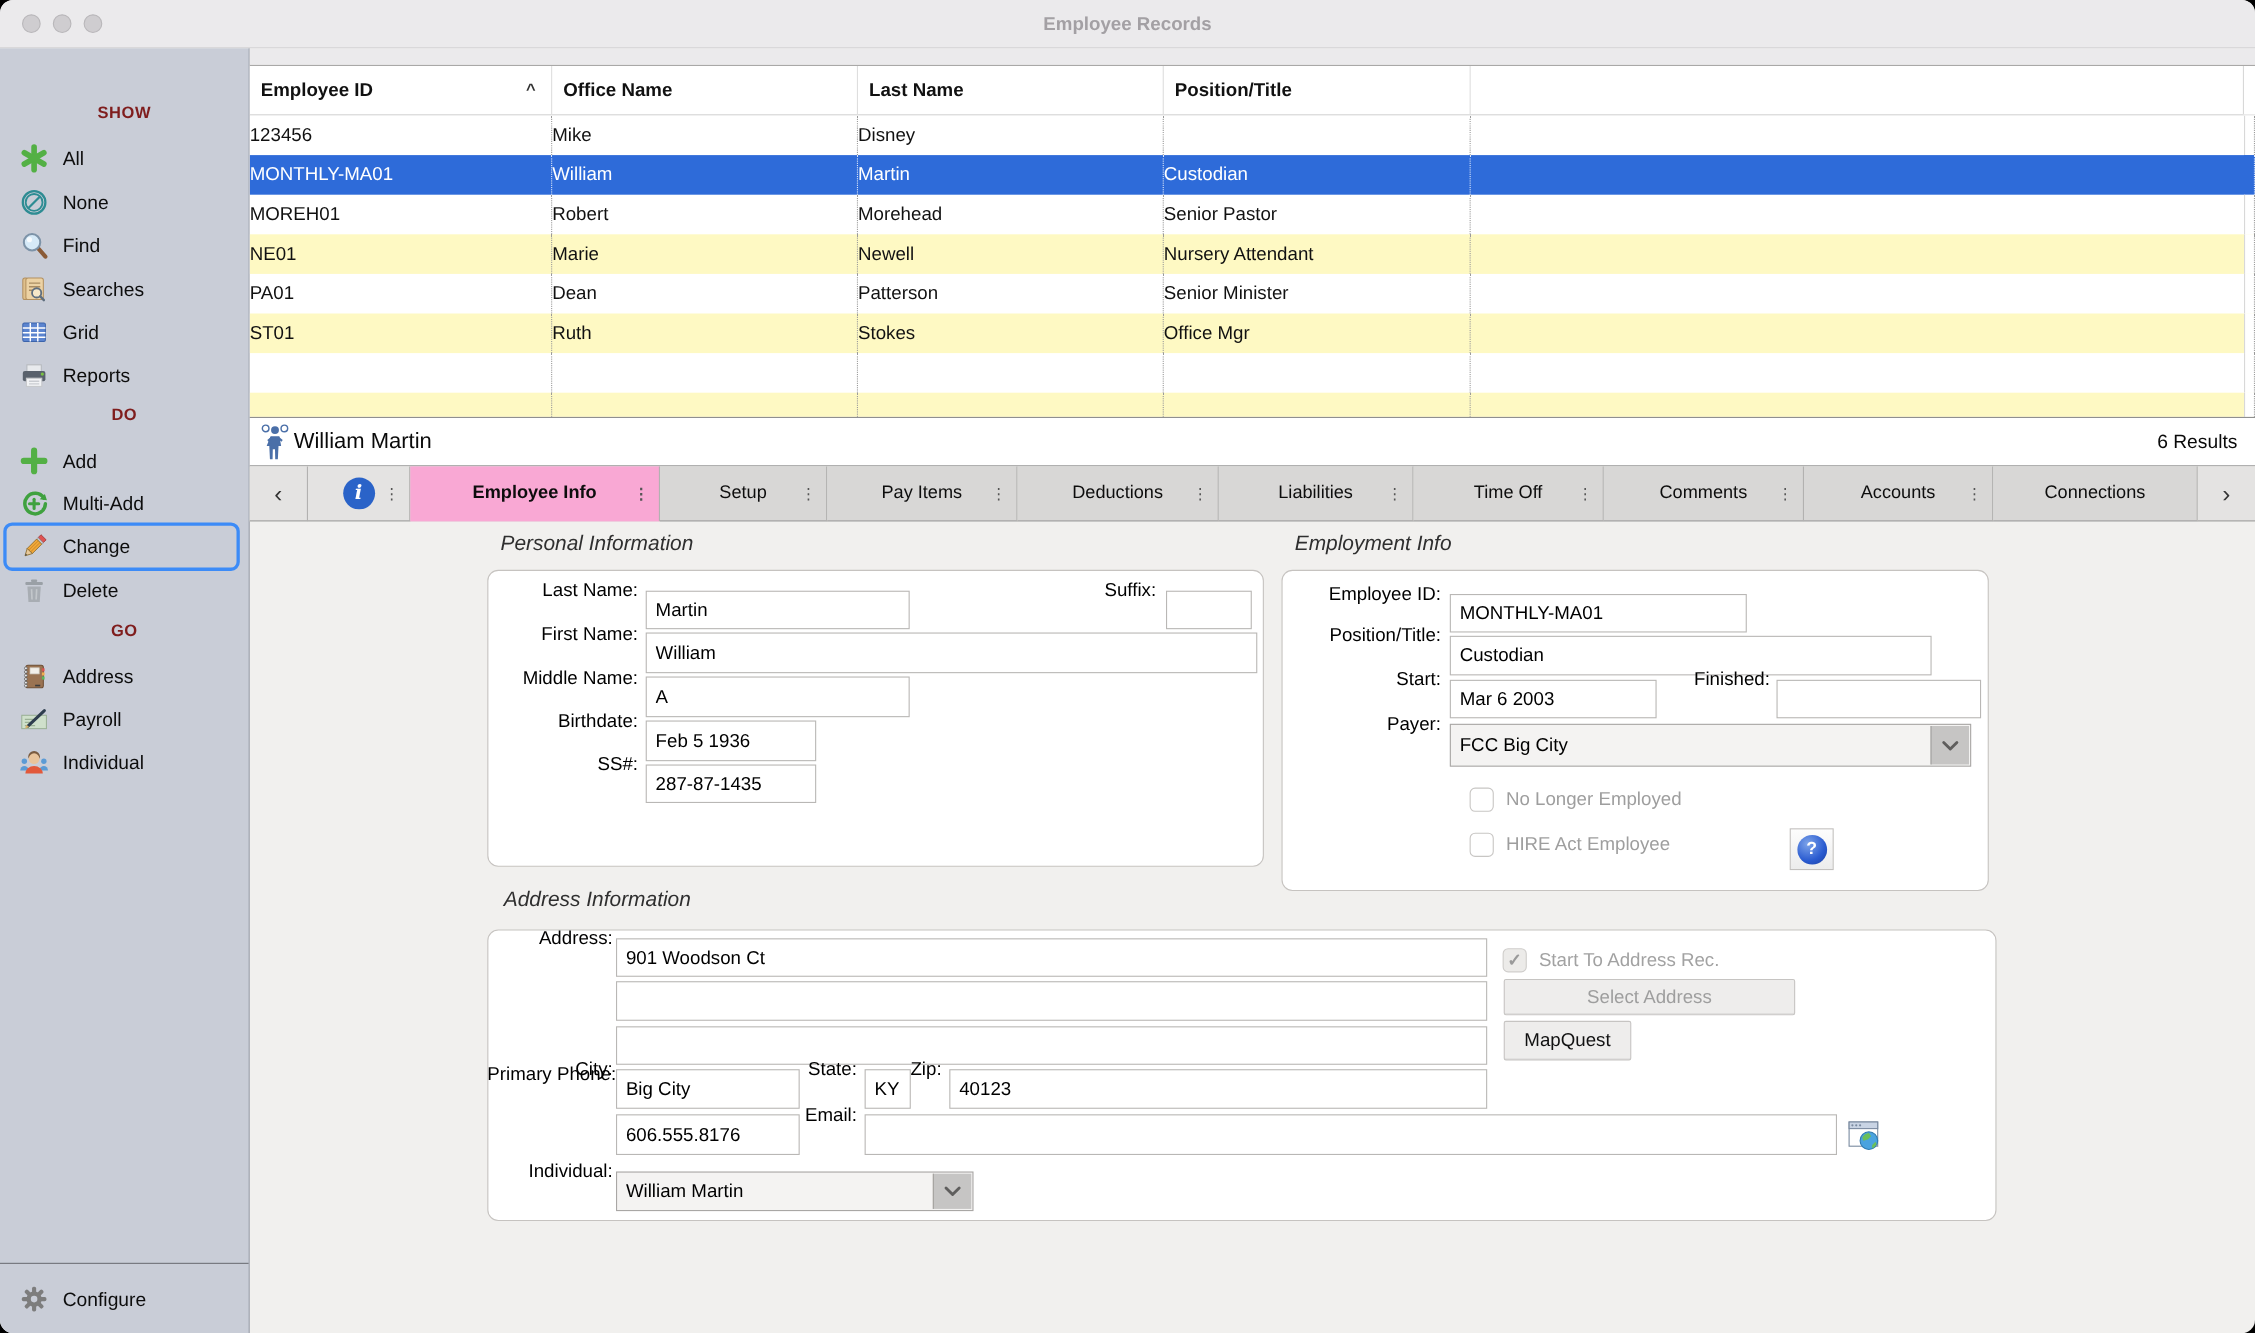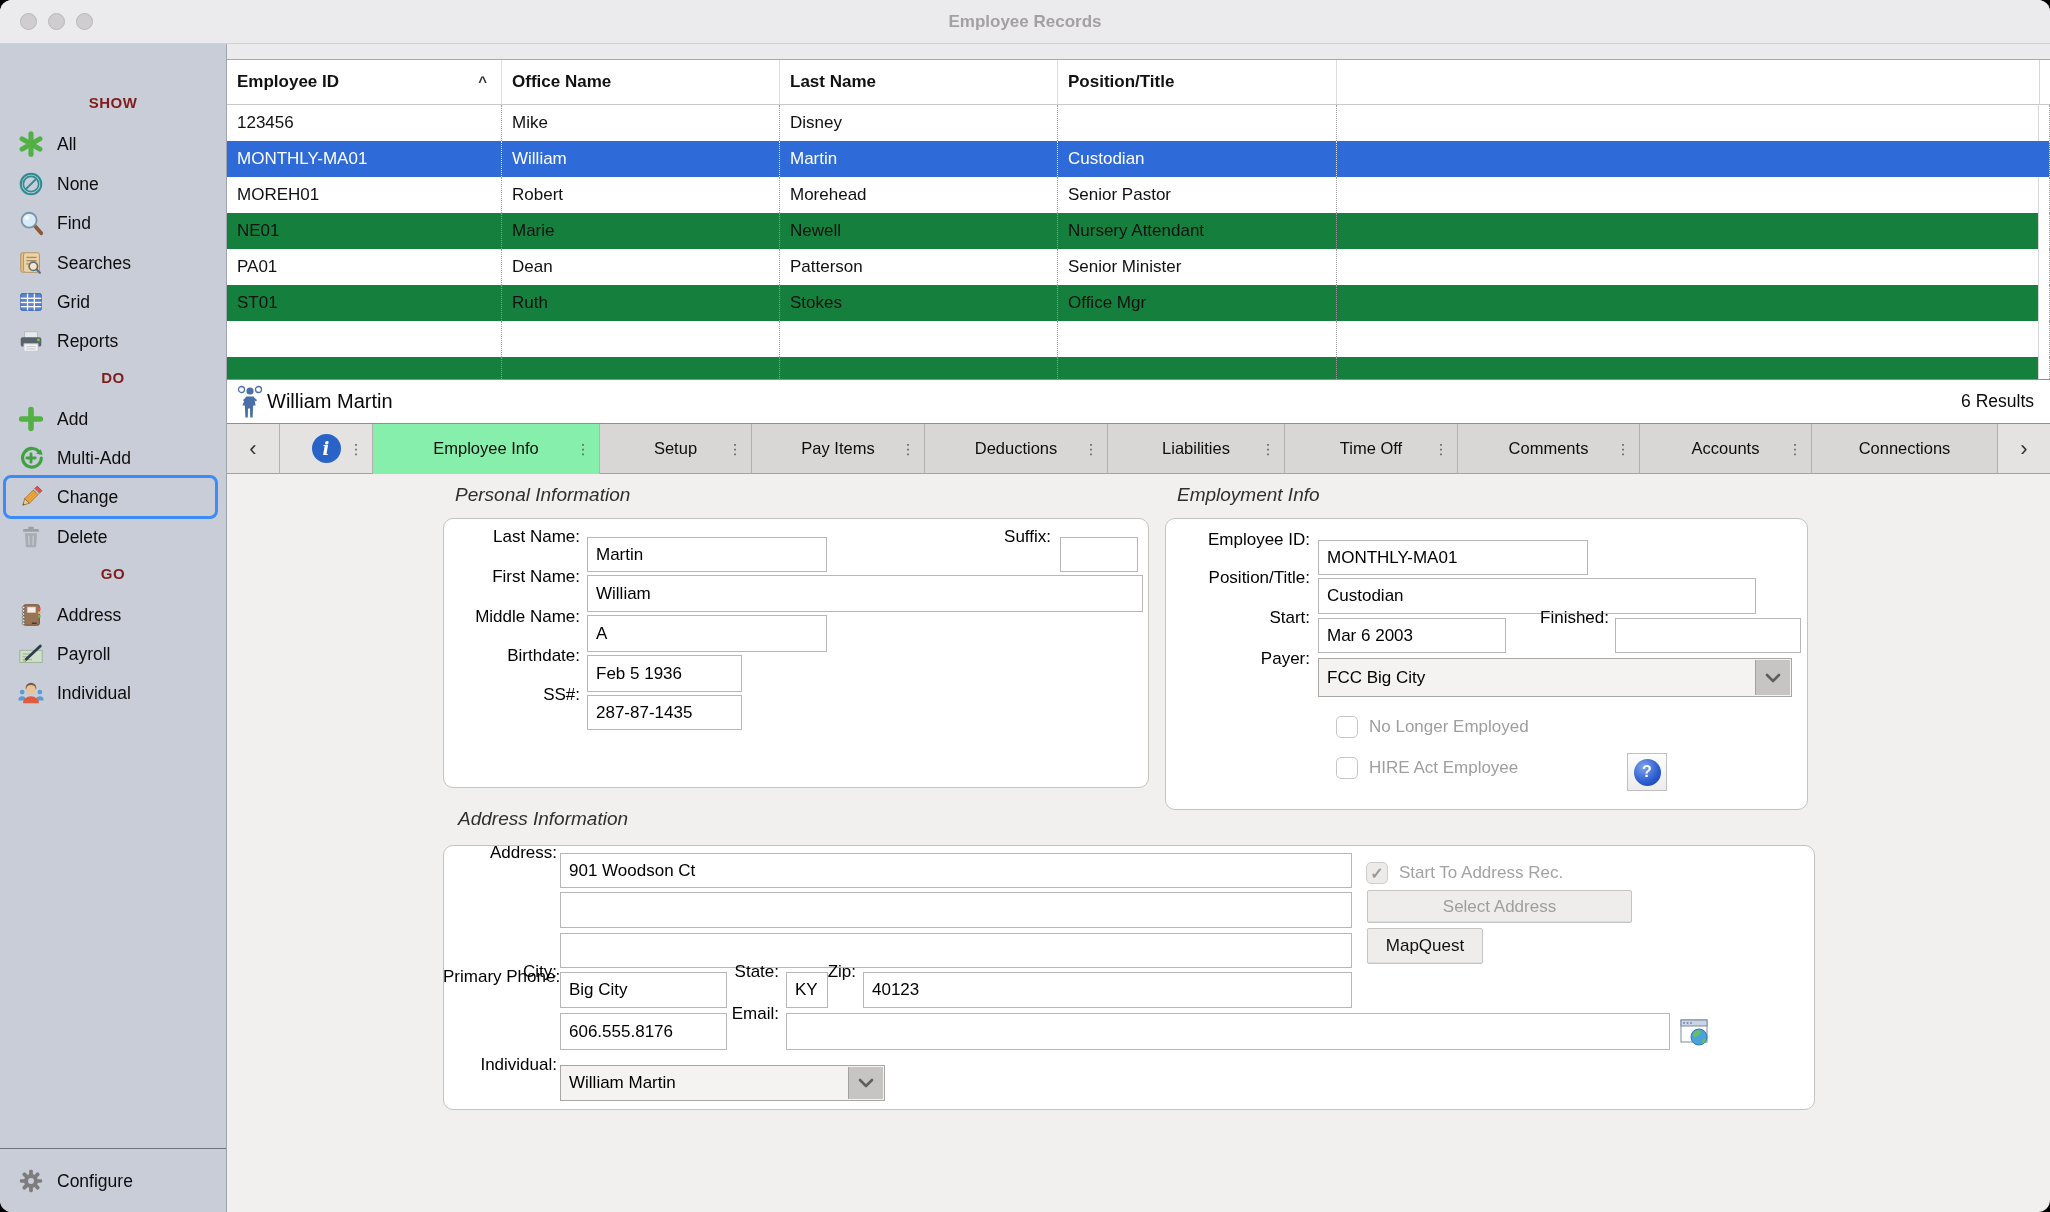--- a/index.html
+++ b/index.html
@@ -19,38 +19,38 @@
   .sel-box{position:absolute;left:3px;right:8px;top:-3px;bottom:-3px;border:3px solid #3c8bf7;border-radius:8px;pointer-events:none;}
   .side-divider{position:absolute;left:0;width:226px;height:0;border-top:1px solid #6f7278;}
   
   .top-strip{position:absolute;left:227px;right:0;top:44px;height:15px;background:#ebeaec;}
   .grid-header{position:absolute;left:227px;right:0;top:59px;height:46px;background:#fff;display:flex;
                border-top:1px solid #a9a8a7;border-bottom:1px solid #c9c9c9;box-sizing:border-box;font-weight:bold;font-size:17px;}
   .gh-cell{height:100%;line-height:44px;padding-left:10px;border-right:1px solid #dedede;box-sizing:border-box;position:relative;white-space:nowrap;overflow:hidden;}
   .sort-caret{position:absolute;right:14px;top:0;font-size:15px;color:#333;font-weight:bold;}
   .grid-body{position:absolute;left:227px;right:0;top:105px;height:274px;background:#fff;overflow:hidden;}
   .g-row{display:flex;height:36px;line-height:36px;font-size:17px;}
-  .g-row.alt{background:#15803d;}
+  .g-row.alt{background:#fef9c3;}
   .g-row.selected{background:#2e6bd9;color:#fff;}
-  .g-cell{height:100%;padding-left:10px;border-right:1px dotted #9a9a9a;box-sizing:border-box;white-space:nowrap;overflow:hidden;}
+  .g-cell{height:100%;border-right:1px dotted #9a9a9a;box-sizing:border-box;white-space:nowrap;overflow:hidden;}
   .g-row.selected .g-cell{border-right-color:rgba(255,255,255,.85);}
   .g-cell.last{border-right:none;}
   .gutter{border-left:1px solid #d8d8d8;background:#fff;}
   
   .record-bar{position:absolute;left:227px;right:0;top:379px;height:45px;background:#fff;border-top:1px solid #8f8f8f;border-bottom:1px solid #8f8f8f;box-sizing:border-box;}
   .rec-name{position:absolute;left:40px;top:0;height:43px;line-height:43px;font-size:20px;color:#0a0a0a;}
   .rec-results{position:absolute;right:16px;top:0;height:43px;line-height:43px;font-size:17.5px;color:#0a0a0a;}
   .rec-icon{position:absolute;left:10px;top:5px;}
   
   .tab-bar{position:absolute;left:227px;right:0;top:424px;height:50px;display:flex;background:#d8d7d6;}
   .tseg{flex:none;height:100%;box-sizing:border-box;border-right:1px solid #b2b1b0;border-bottom:1px solid #a3a2a1;
         display:flex;align-items:center;justify-content:center;font-size:16.5px;color:#0d0d0d;position:relative;background:#d8d7d6;cursor:default;white-space:nowrap;}
   .tseg.nav{background:#e4e3e2;font-size:22px;color:#333;}
   .tseg.infotab{background:#e4e3e2;}
-  .tseg.active{background:#86efac;border-bottom-color:transparent;}
+  .tseg.active{background:#f9a8d4;border-bottom-color:transparent;font-weight:bold;}
   .tseg .dots{position:absolute;right:9px;top:50%;transform:translateY(-50%);font-size:14px;color:#555;}
   .info-circle{width:29px;height:29px;border-radius:50%;background:#2a63c8;color:#fff;display:flex;align-items:center;justify-content:center;
                font-family:"DejaVu Serif",serif;font-weight:bold;font-style:italic;font-size:18px;}
   
   .group-box{position:absolute;background:#fff;border:1px solid #c6c3c0;border-radius:10px;box-sizing:border-box;}
   .group-title{position:absolute;font-size:19px;color:#2f2f2f;white-space:nowrap;font-style:italic;}
   .flabel{position:absolute;text-align:right;font-size:17px;color:#000;white-space:nowrap;}
   .flabel.gray{color:#9e9e9e;text-align:center;}
   .fld{position:absolute;box-sizing:border-box;border:1px solid #b9b7b5;background:#fff;font-family:"Liberation Sans",sans-serif;
        font-size:17px;color:#000;padding:0 8px;outline:none;}

